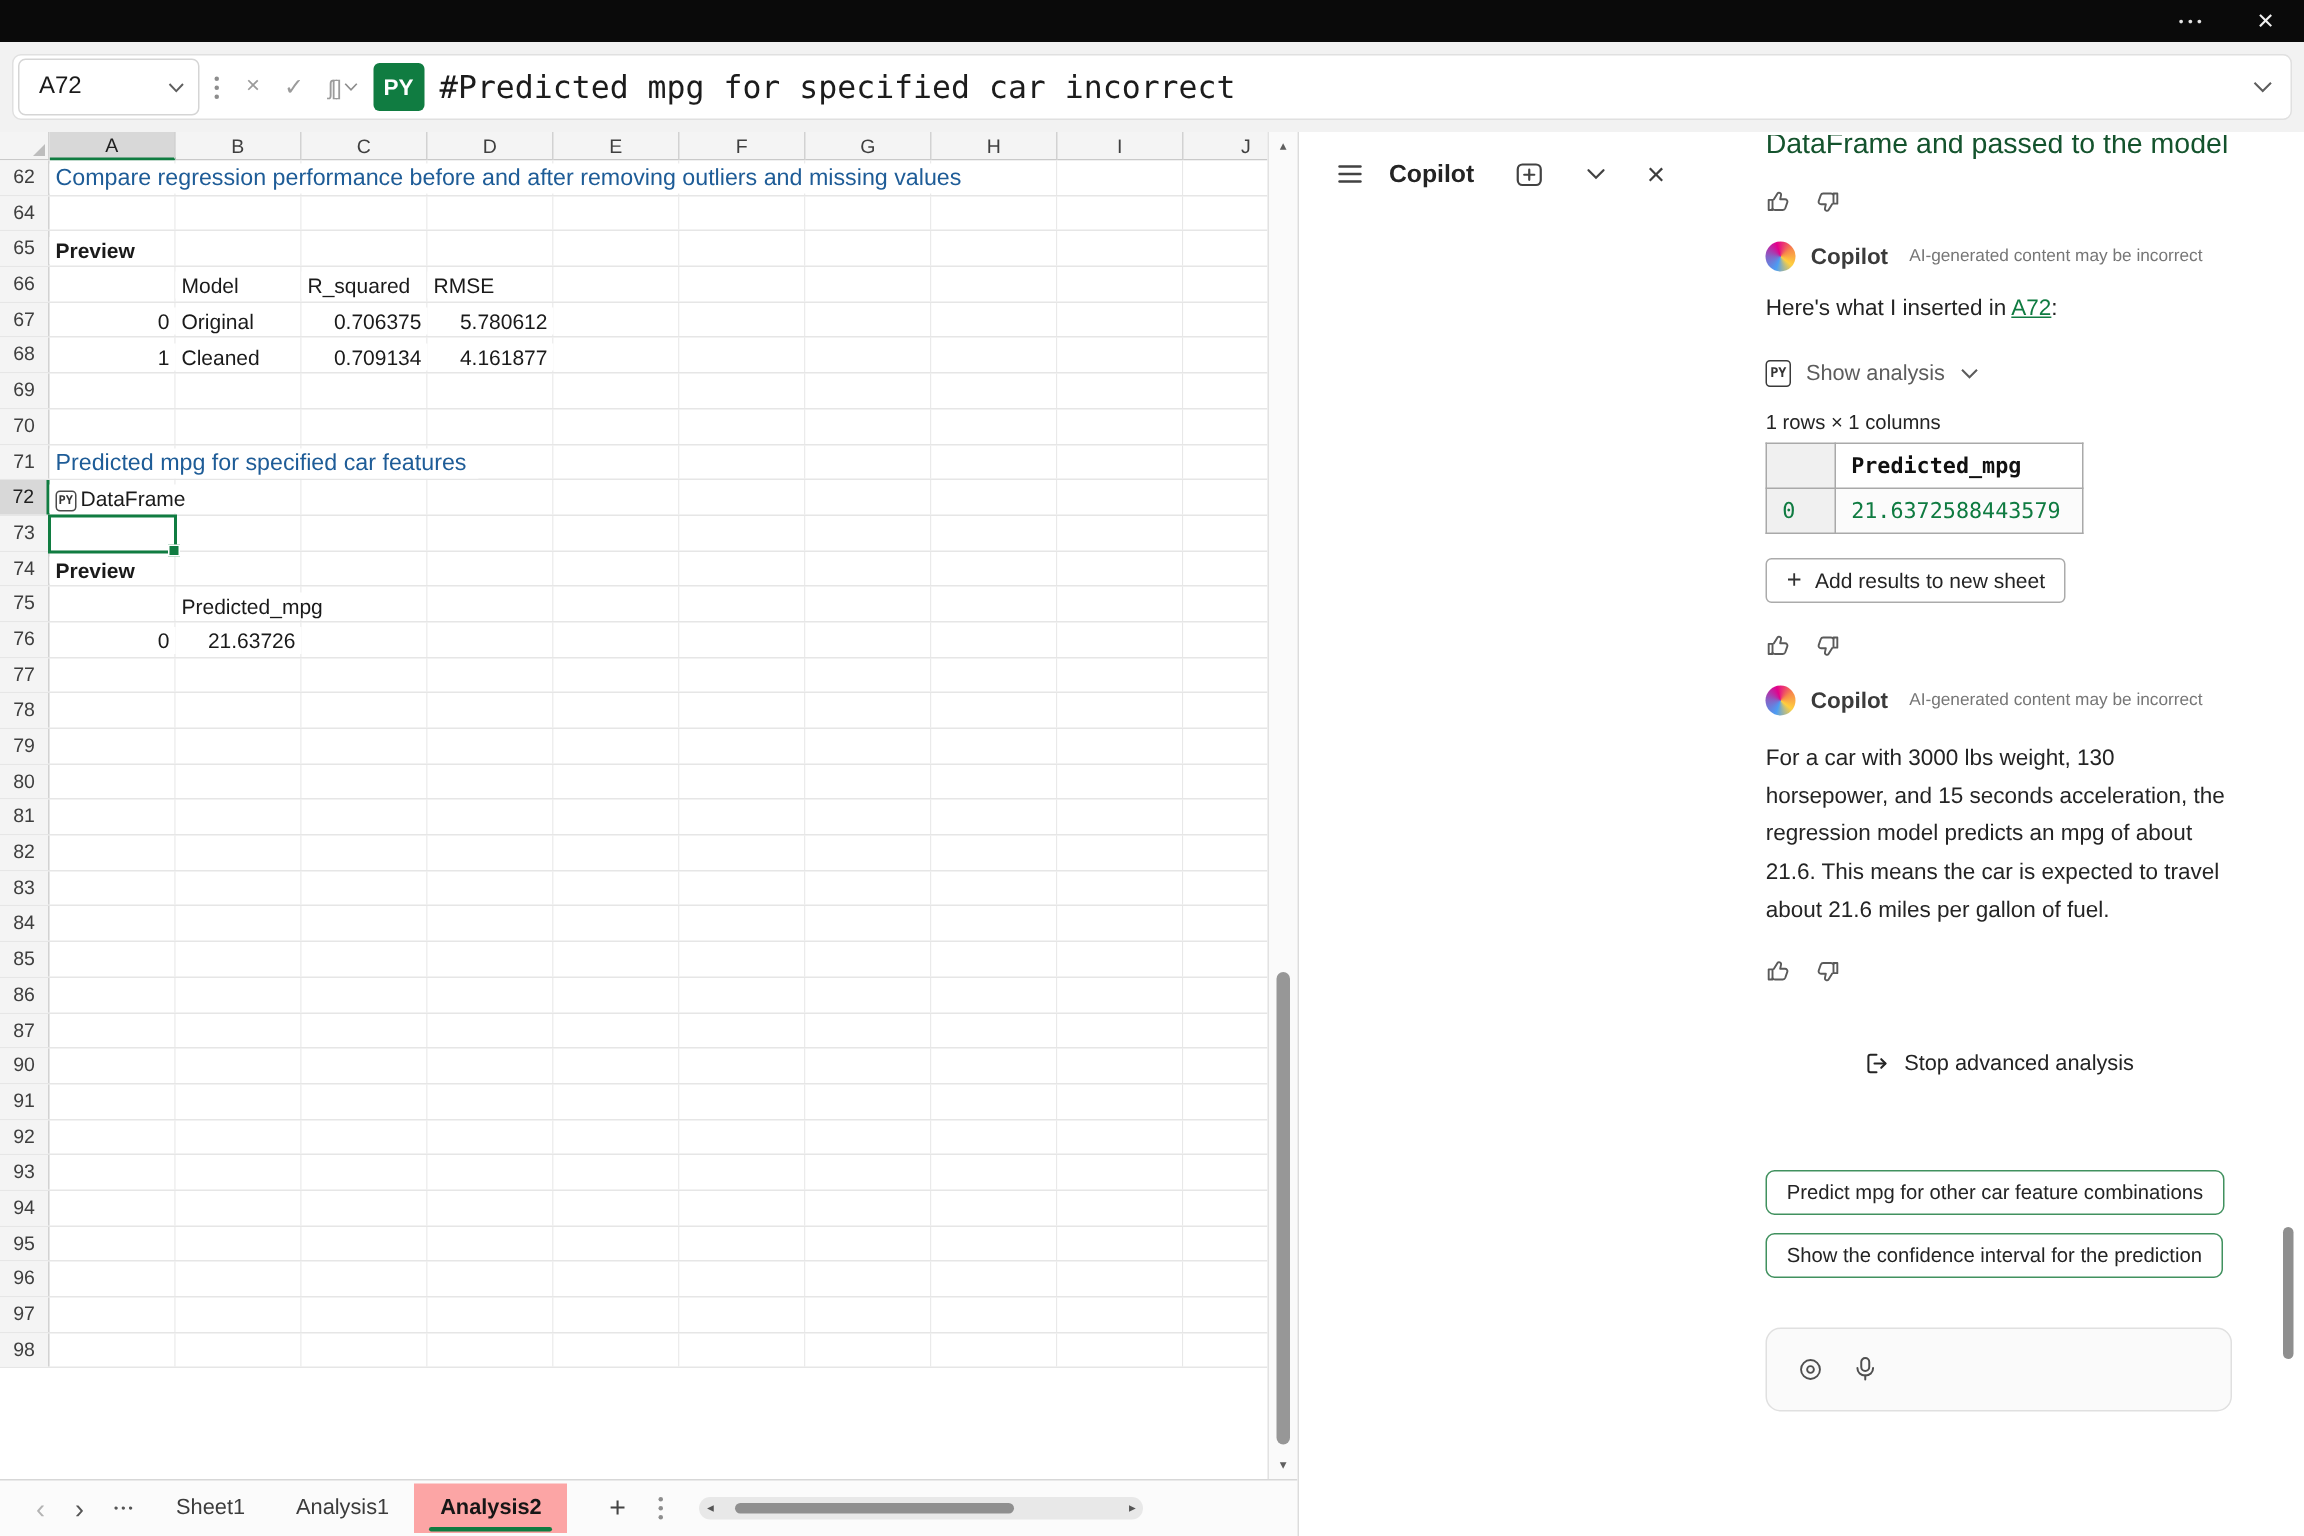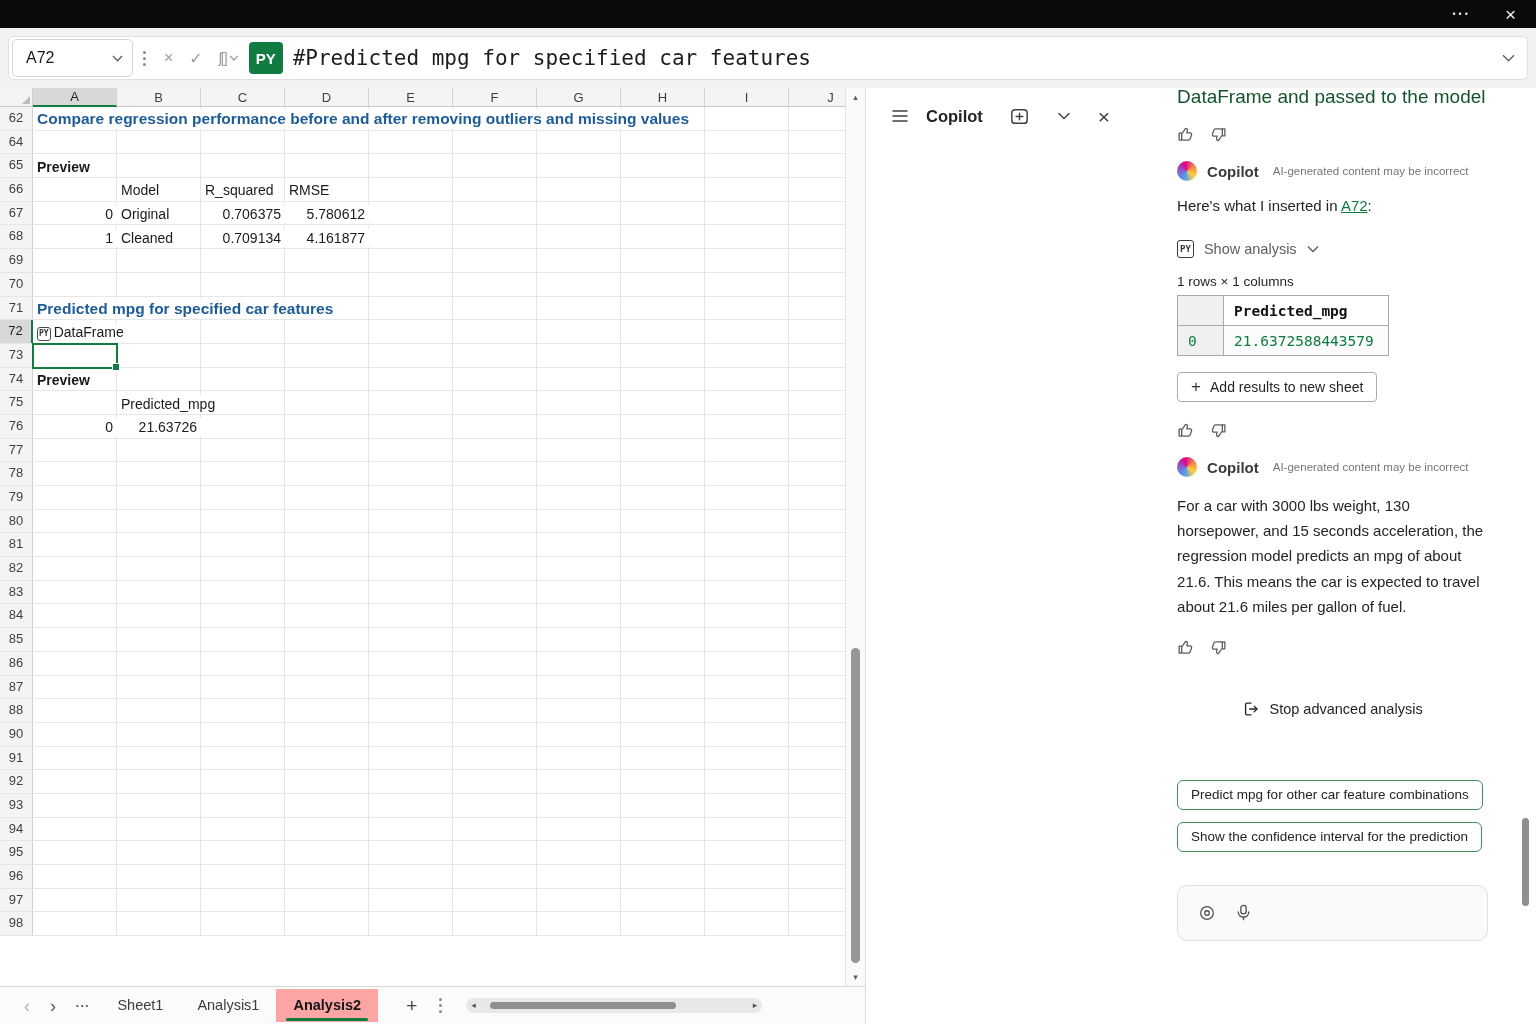--- a/index.html
+++ b/index.html
@@ -48,21 +48,21 @@
   .gridbody { position:relative; width:873px; height:879px; background:#fff; }
   .grow { display:flex; height:23.7px; border-bottom:1px solid #e6e6e6;
     background-image:repeating-linear-gradient(90deg,transparent 0,transparent 83px,#e6e6e6 83px,#e6e6e6 84px);
     background-position:33px 0; }
   .rowh { width:33px; flex:none; background:#f4f4f4; border-right:1px solid #d2d2d2;
     font-size:13px; color:#3f3f3f; text-align:center; line-height:22.7px; }
   .rowh.sel { background:#d8d8d8; border-right:2px solid #107c41; color:#1f1f1f; }
   .cell { width:84px; flex:none; font-size:14px; color:#1a1a1a; line-height:22.7px; white-space:nowrap; }
   .cell.r { text-align:right; }
   .ct { display:inline-block; background:#fff; padding:0 4px; line-height:18px; vertical-align:middle; }
-  .ct.heading { color:#1e5c97; font-weight:700; font-size:15.5px; line-height:20px; padding-right:8px; }
+  .ct.heading { color:#1e5c97; font-weight:400; font-size:15.5px; line-height:20px; padding-right:8px; }
   .ct.bold { font-weight:700; }
   .pybadge { display:inline-block; border:1px solid #4a4a4a; border-radius:3px; font-size:8px;
     font-weight:700; line-height:1; padding:2px 1px; margin-right:3px; color:#333;
     font-family:"DejaVu Sans Mono",monospace; transform:translateY(-1px); }
   .selbox { position:absolute; border:2px solid #107c41; pointer-events:none; }
   .selbox:after { content:""; position:absolute; right:-4px; bottom:-4px; width:6px; height:6px;
     background:#107c41; border:1px solid #fff; }
   .vscroll { width:20px; flex:none; background:#fafafa; border-left:1px solid #e2e2e2;
     position:relative; display:flex; flex-direction:column; align-items:center;
     justify-content:space-between; padding:4px 0; font-size:9px; color:#5f5f5f; }
@@ -157,21 +157,21 @@
         <i></i>
         <i></i>
       </span>
     <span class="fic">×</span>
     <span class="fic">✓</span>
     <span class="fic insert">ʃ[]</span>
     <svg width="10" height="6" viewBox="0 0 11 7">
         <path d="M1 1 5.5 5.7 10 1" fill="none" stroke="#8d8d8d" stroke-width="1.3"></path>
       </svg>
     <span class="pybtn">PY</span>
-    <span class="ftext">#Predicted mpg for specified car features</span>
+    <span class="ftext">#Predicted mpg for specified car incorrect</span>
     <svg class="fchev" width="13" height="8" viewBox="0 0 13 8">
         <path d="M1 1.2 6.5 6.7 12 1.2" fill="none" stroke="#5f5f5f" stroke-width="1.4"></path>
       </svg>
   </div>
 </div>
 
 <div class="main">
 
   <div class="sheet-wrap">
     <div class="sheet-top">
@@ -497,33 +497,20 @@
               <div class="cell"></div>
               <div class="cell"></div>
               <div class="cell"></div>
               <div class="cell"></div>
               <div class="cell"></div>
               <div class="cell"></div>
               <div class="cell"></div>
             </div>
             <div class="grow">
               <div class="rowh">87</div>
-              <div class="cell"></div>
-              <div class="cell"></div>
-              <div class="cell"></div>
-              <div class="cell"></div>
-              <div class="cell"></div>
-              <div class="cell"></div>
-              <div class="cell"></div>
-              <div class="cell"></div>
-              <div class="cell"></div>
-              <div class="cell"></div>
-            </div>
-            <div class="grow">
-              <div class="rowh">88</div>
               <div class="cell"></div>
               <div class="cell"></div>
               <div class="cell"></div>
               <div class="cell"></div>
               <div class="cell"></div>
               <div class="cell"></div>
               <div class="cell"></div>
               <div class="cell"></div>
               <div class="cell"></div>
               <div class="cell"></div>

